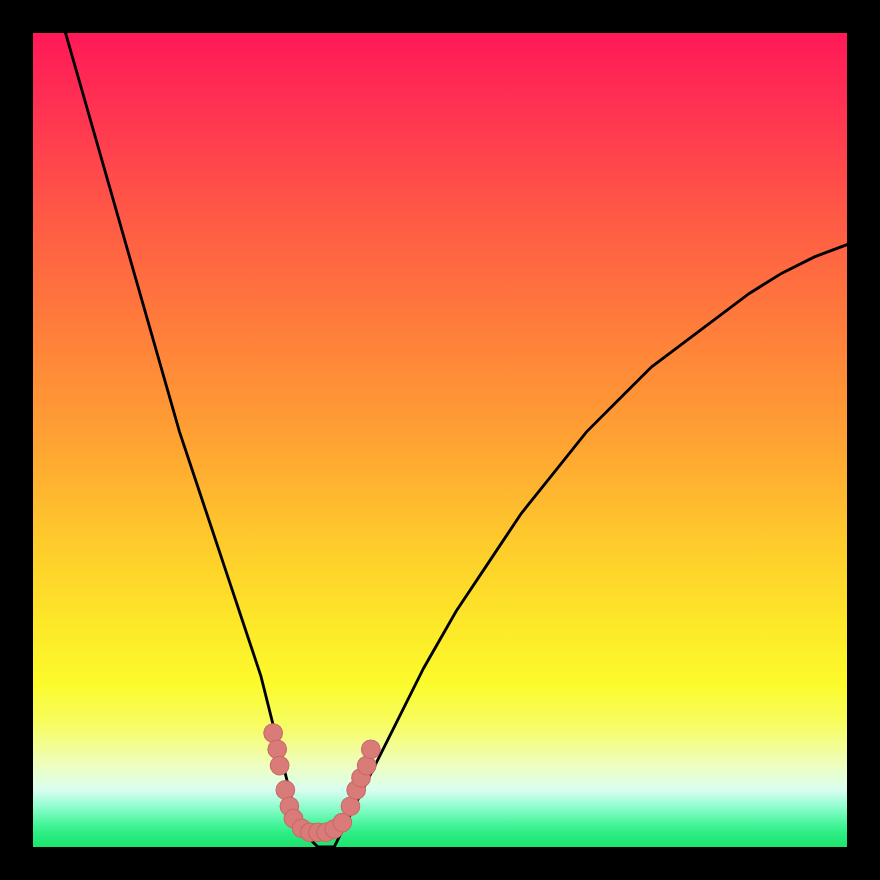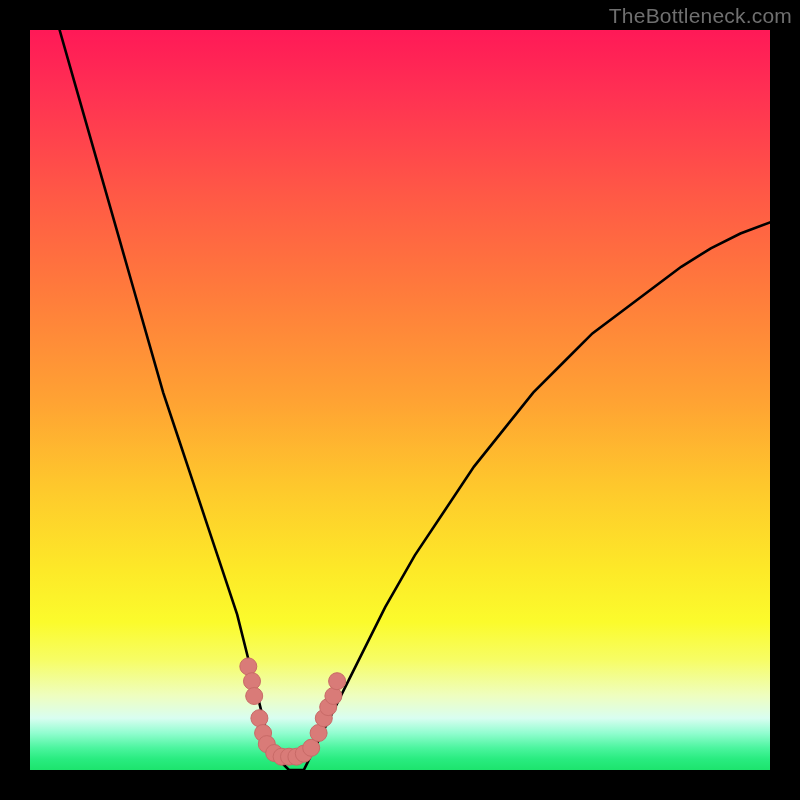--- a/index.html
+++ b/index.html
@@ -90,14 +90,13 @@
           <circle cx="273.8" cy="723.7" r="8.5" fill="#d97b78" stroke="#c86a67" stroke-width="1"></circle>
           <circle cx="281.2" cy="717.8" r="8.5" fill="#d97b78" stroke="#c86a67" stroke-width="1"></circle>
           <circle cx="288.6" cy="703.0" r="8.5" fill="#d97b78" stroke="#c86a67" stroke-width="1"></circle>
           <circle cx="293.8" cy="688.2" r="8.5" fill="#d97b78" stroke="#c86a67" stroke-width="1"></circle>
           <circle cx="298.2" cy="677.1" r="8.5" fill="#d97b78" stroke="#c86a67" stroke-width="1"></circle>
           <circle cx="303.4" cy="666.0" r="8.5" fill="#d97b78" stroke="#c86a67" stroke-width="1"></circle>
           <circle cx="307.1" cy="651.2" r="8.5" fill="#d97b78" stroke="#c86a67" stroke-width="1"></circle>
         </g>
     </svg>
   </div>
-  <div class="watermark">TheBottleneck.com</div>
 </div>
 
 </body></html>

